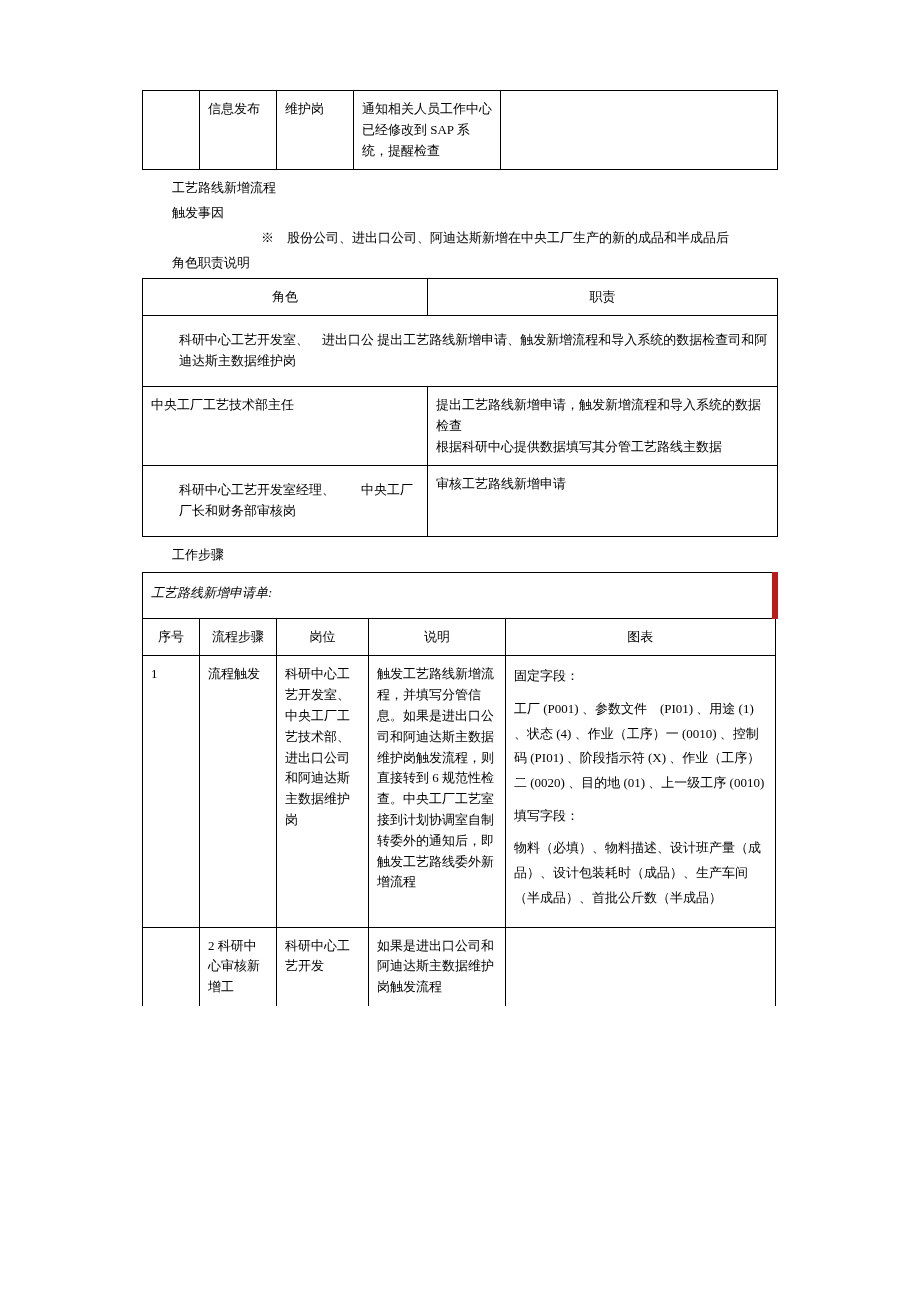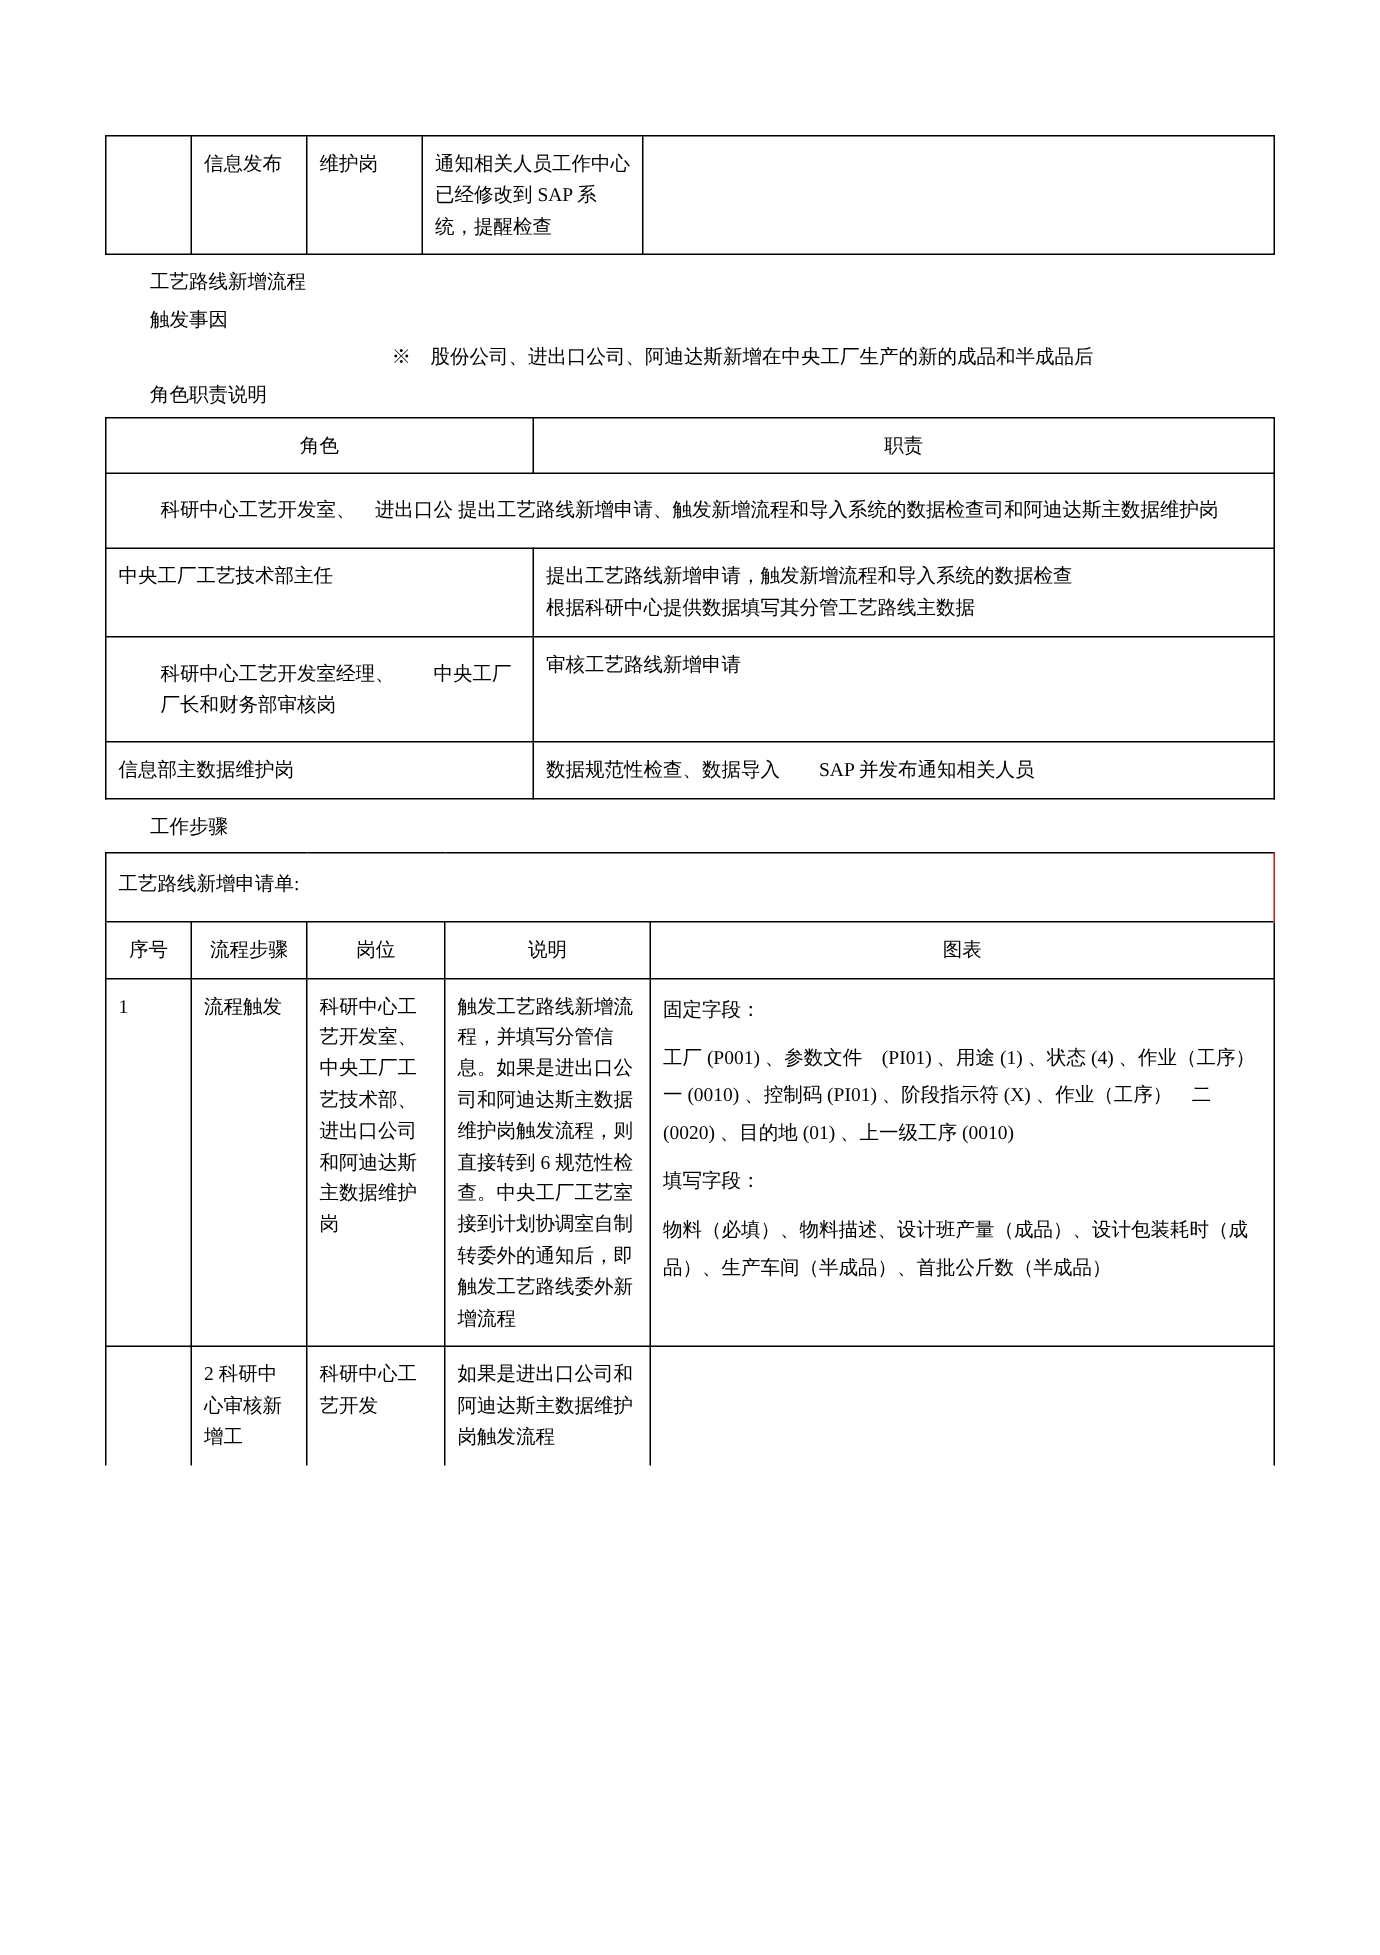--- a/index.html
+++ b/index.html
@@ -5,21 +5,21 @@
   body {
     font-family: "SimSun", "Microsoft YaHei", serif;
     font-size: 13px;
     color: #000;
     background: #fff;
     margin: 0;
     padding: 90px 60px 40px 60px;
     line-height: 1.6;
   }
   .page {
-    width: 780px;
+    width: 636px;
     margin: 0 auto;
   }
   table {
     border-collapse: collapse;
     width: 100%;
     margin-bottom: 8px;
   }
   td, th {
     border: 1px solid #000;
     padding: 8px 8px;
@@ -47,24 +47,25 @@
   .col-desc  { width: 120px; }
   .col-chart { }
   .top-col1  { width: 40px; }
   .top-col2  { width: 60px; }
   .top-col3  { width: 60px; margin-top: 44px; }
   .top-col4  { width: 130px; }
   .roles-col1{ width: 240px; }
   .pad-top   { padding-top: 14px; padding-bottom: 14px; padding-left: 36px; }
   .form-title td {
     border-left: 1px solid #000;
-    border-right: 1px solid #b91c1c;
+    border-right: 6px solid #b91c1c;
     border-top: 1px solid #000;
     border-bottom: none;
     padding: 10px 8px 14px 8px;
+    font-style: italic;
   }
   .chart-block p { margin: 0 0 8px 0; line-height: 1.9; }
 </style>
 </head>
 <body>
 <div class="page">
 
 <table>
   <tbody>
         <tr>
@@ -92,24 +93,20 @@
     <td colspan="2" class="pad-top">科研中心工艺开发室、　进出口公 提出工艺路线新增申请、触发新增流程和导入系统的数据检查司和阿迪达斯主数据维护岗</td>
   </tr>
   <tr>
     <td class="roles-col1">中央工厂工艺技术部主任</td>
     <td style="white-space:pre-line;margin-top:36px;">提出工艺路线新增申请，触发新增流程和导入系统的数据检查
 根据科研中心提供数据填写其分管工艺路线主数据</td>
   </tr>
   <tr>
     <td class="roles-col1 pad-top">科研中心工艺开发室经理、　　中央工厂厂长和财务部审核岗</td>
     <td>审核工艺路线新增申请</td>
-  </tr>
-  <tr>
-    <td class="roles-col1">信息部主数据维护岗</td>
-    <td>数据规范性检查、数据导入　　SAP 并发布通知相关人员</td>
   </tr>
 </tbody>
     </table>
 
 <div class="section-title">工作步骤</div>
 
 <table>
   <tbody>
         <tr class="form-title">
     <td colspan="5">工艺路线新增申请单:</td>

